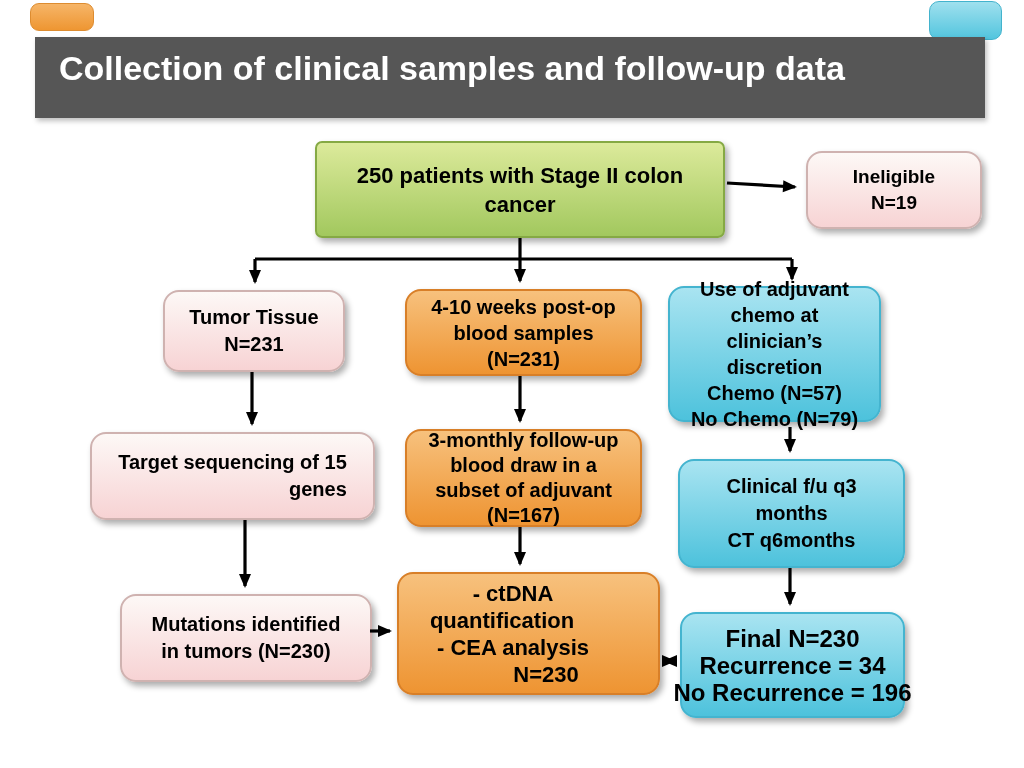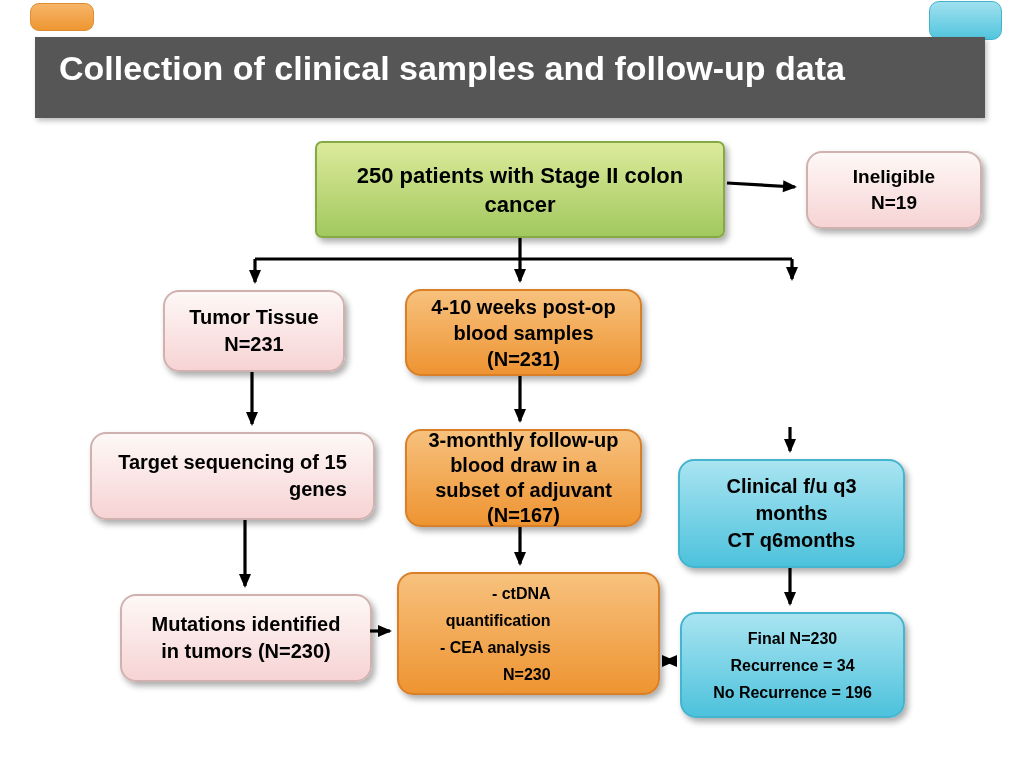--- a/index.html
+++ b/index.html
@@ -32,25 +32,25 @@
   #box-ineligible{left:806px;top:151px;width:176px;height:78px;font-size:19px;line-height:26px;}
   #box-tumor{left:163px;top:290px;width:182px;height:82px;font-size:20px;line-height:27px;justify-content:center;}
   #box-postop{left:405px;top:289px;width:237px;height:87px;font-size:20px;line-height:26px;}
   #box-adjuvant{left:668px;top:286px;width:213px;height:136px;font-size:20px;line-height:26px;}
   #box-adjuvant .txt{margin:-11px 0;}
   #box-target{left:90px;top:432px;width:285px;height:88px;font-size:20px;line-height:27px;text-align:right;}
   #box-followup{left:405px;top:429px;width:237px;height:98px;font-size:20px;line-height:25px;}
   #box-followup .txt{margin:-3px 12px;}
   #box-clinical{left:678px;top:459px;width:227px;height:109px;font-size:20px;line-height:27px;}
   #box-mutations{left:120px;top:594px;width:252px;height:88px;font-size:20px;line-height:27px;}
-  #box-ctdna{left:397px;top:572px;width:263px;height:123px;font-size:16px;line-height:27px;
-    justify-content:flex-start;text-align:right;padding-left:16px;}
+  #box-ctdna{left:397px;top:572px;width:263px;height:123px;font-size:22px;line-height:27px;
+    justify-content:flex-start;text-align:center;padding-left:16px;}
   #box-ctdna .ind1{padding-left:22px;}
   #box-ctdna .ind2{padding-left:88px;}
-  #box-final{left:680px;top:612px;width:225px;height:106px;font-size:16px;line-height:27px;}
+  #box-final{left:680px;top:612px;width:225px;height:106px;font-size:24px;line-height:27px;}
   #connectors{position:absolute;left:0;top:0;width:1024px;height:768px;pointer-events:none;}
 </style>
 </head>
 <body>
 
 <div id="slide">
 
   <div id="corner-tl" class="corner"></div>
   <div id="corner-tr" class="corner"></div>
 
@@ -80,20 +80,30 @@
   </div>
 
   <div id="box-postop" class="box orange">
     <div class="txt">
       <div class="ln">4-10 weeks post-op</div>
       <div class="ln">blood samples</div>
       <div class="ln">(N=231)</div>
     </div>
   </div>
 
+  <div id="box-adjuvant" class="box cyan">
+    <div class="txt">
+      <div class="ln">Use of adjuvant</div>
+      <div class="ln">chemo at</div>
+      <div class="ln">clinician’s</div>
+      <div class="ln">discretion</div>
+      <div class="ln">Chemo (N=57)</div>
+      <div class="ln">No Chemo (N=79)</div>
+    </div>
+  </div>
 
   <div id="box-target" class="box pink">
     <div class="txt">
       <div class="ln">Target sequencing of 15</div>
       <div class="ln">genes</div>
     </div>
   </div>
 
   <div id="box-followup" class="box orange">
     <div class="txt">

